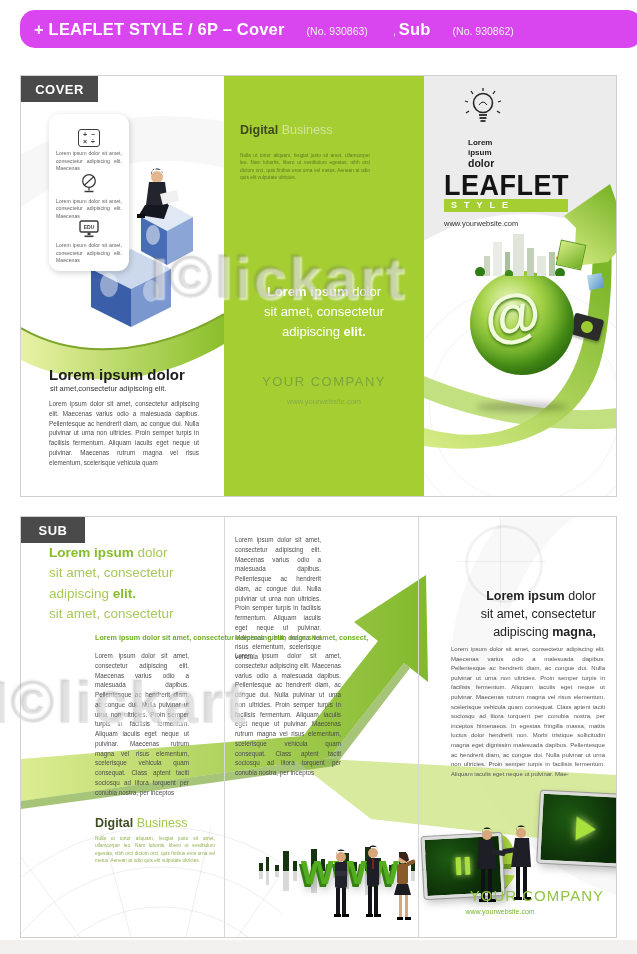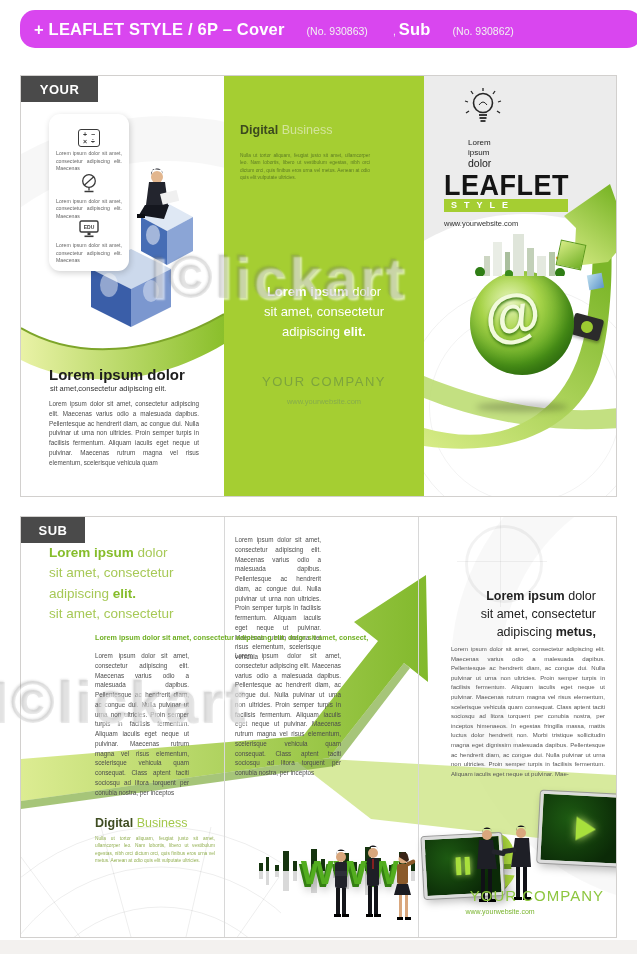--- a/index.html
+++ b/index.html
@@ -70,21 +70,21 @@
     <span class="big">Sub</span>
     <span class="small">(No. 930862)</span>
   </div>
 
   <div class="spread" style="top:75px;">
 
     <div class="deco" style="left:-150px;top:40px;width:500px;height:500px;border:45px solid rgba(0,0,0,0.03);"></div>
     <div class="deco" style="left:60px;top:120px;width:460px;height:560px;border:14px solid rgba(255,255,255,0.9);transform:rotate(18deg);"></div>
 
     <div class="badge" style="width:77px;">
-      <span>YOUR</span>
+      <span>COVER</span>
     </div>
 
     <svg width="203" height="110" style="position:absolute;left:0;top:218px;z-index:4;">
       <defs>
         <linearGradient id="wg1" x1="0" y1="0" x2="1" y2="0">
           <stop offset="0" stop-color="#e9f2a6"></stop>
             <stop offset="1" stop-color="#8abf2b"></stop>
         </linearGradient>
       </defs>
       <path d="M0,34 C55,66 130,62 203,20 L203,50 C130,94 55,94 0,66 Z" fill="url(#wg1)"></path>
@@ -214,21 +214,21 @@
           <line x1="36" y1="14" x2="39" y2="13"></line>
             <line x1="7" y1="23" x2="4" y2="25"></line>
           <line x1="35" y1="23 " x2="38" y2="25"></line>
         </g>
         <circle cx="21" cy="15" r="9.5" fill="none" stroke="#262626" stroke-width="1.6"></circle>
         <path d="M17,17 q4,-6 8,0" fill="none" stroke="#262626" stroke-width="1"></path>
         <line x1="17" y1="27" x2="25" y2="27" stroke="#262626" stroke-width="1.8"></line>
         <line x1="17.5" y1="30" x2="24.5" y2="30" stroke="#262626" stroke-width="1.8"></line>
         <line x1="18.5" y1="33" x2="23.5" y2="33" stroke="#262626" stroke-width="1.8"></line>
       </svg>
-      <div style="position:absolute;left:44px;top:62px;z-index:6;font-weight:normal;color:#1c1c1c;font-size:8px;line-height:1.2;">
+      <div style="position:absolute;left:44px;top:62px;z-index:6;font-weight:bold;color:#1c1c1c;font-size:8px;line-height:1.2;">
         <div>Lorem</div>
         <div>ipsum</div>
         <div style="font-size:10.5px;">dolor</div>
       </div>
 
       <div style="position:absolute;left:20px;top:92px;z-index:6;">
         <div class="logo-main">LEAFLET</div>
         <div class="logo-bar">STYLE</div>
         <div style="font-size:7.5px;color:#333;margin-top:7px;">www.yourwebsite.com</div>
       </div>
@@ -290,21 +290,21 @@
     <div style="position:absolute;left:74px;top:296px;z-index:6;">
       <div>
         <span class="digital-b" style="color:#3f4d22;">Digital</span><span class="digital-l" style="color:#a3c84c;"> Business</span>
       </div>
       <div style="width:120px;font-size:4.8px;line-height:1.55;color:#93b052;text-align:justify;margin-top:4px;">Nulla ut tortor aliquam, feugiat justo sit amet, ullamcorper leo. Nam lobortis, libero ut vestibulum egestas, nibh orci dictum orci, quis finibus eros urna vel metus. Aenean at odio quis elit vulputate ultricies.</div>
     </div>
 
     <div class="rt-heading" style="position:absolute;left:425px;top:70px;width:150px;z-index:6;">
       <div><b>Lorem ipsum</b><span> dolor</span></div>
       <div>sit amet, consectetur</div>
-      <div><span>adipiscing </span><b>metus,</b></div>
+      <div><span>adipiscing </span><b>magna,</b></div>
     </div>
     <div class="p-tiny" style="left:430px;top:128px;width:154px;font-size:6px;line-height:1.6;color:#555;z-index:5;">Lorem ipsum dolor sit amet, consectetur adipiscing elit. Maecenas varius odio a malesuada dapibus. Pellentesque ac hendrerit diam, ac congue dui. Nulla pulvinar ut urna non ultricies. Proin semper turpis in facilisis fermentum. Aliquam iaculis eget neque ut pulvinar. Maecenas rutrum magna vel risus elementum, scelerisque vehicula quam consequat. Class aptent taciti sociosqu ad litora torquent per conubia nostra, per inceptos himenaeos. In egestas fringilla massa, mattis luctus dolor hendrerit non. Morbi tristique sollicitudin magna eget dignissim malesuada dapibus. Pellentesque ac hendrerit diam, ac congue dui. Nulla pulvinar ut urna non ultricies. Proin semper turpis in facilisis fermentum. Aliquam iaculis eget neque ut pulvinar. Mae-</div>
 
     <svg width="236" height="66" viewBox="0 0 236 66" style="position:absolute;left:238px;top:322px;z-index:5;">
       <g fill="#16340f">
         <path id="sky" d="M0 32 L0 24 H4 V32 H7 V18 H10 V32 H16 V26 H20 V32 H24 V12 H30 V32 H34 V22 H38 V32 H44 V28 H46 V32 H52 V10 H58 V32 H62 V20 H66 V32 H74 V25 H78 V32 H84 V14 H90 V32 H94 V23 H98 V32 H106 V8 H112 V32 H118 V19 H122 V32 H130 V26 H134 V32 H140 V13 H147 V32 H152 V22 H156 V32 H164 V16 H170 V32 H178 V27 H182 V32 H188 V11 H194 V32 H200 V21 H204 V32 H212 V24 H218 V32 H224 V15 H230 V32 Z"></path>
       </g>
       <use href="#sky" transform="translate(0,64) scale(1,-1)" opacity="0.15"></use>
     </svg>
     <svg width="90" height="40" viewBox="0 0 236 105" style="position:absolute;left:528px;top:318px;z-index:5;">

